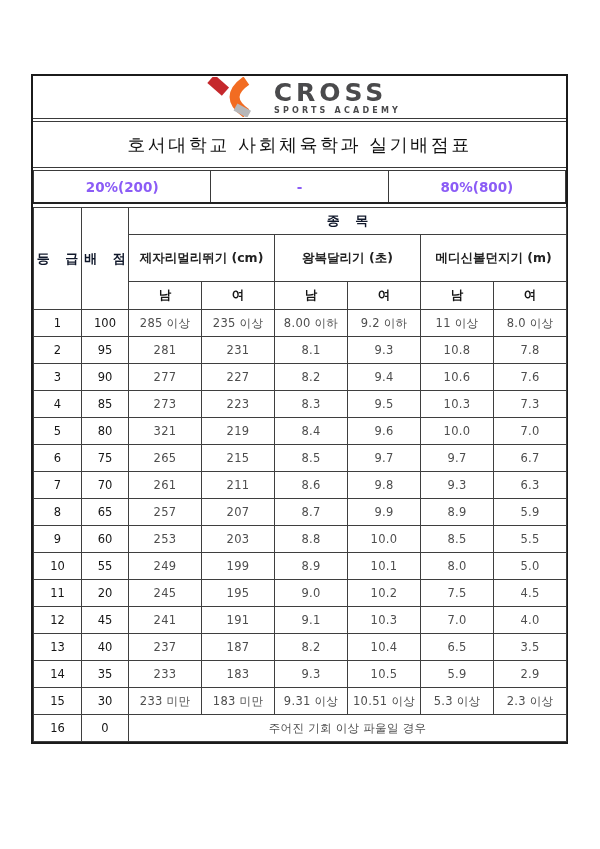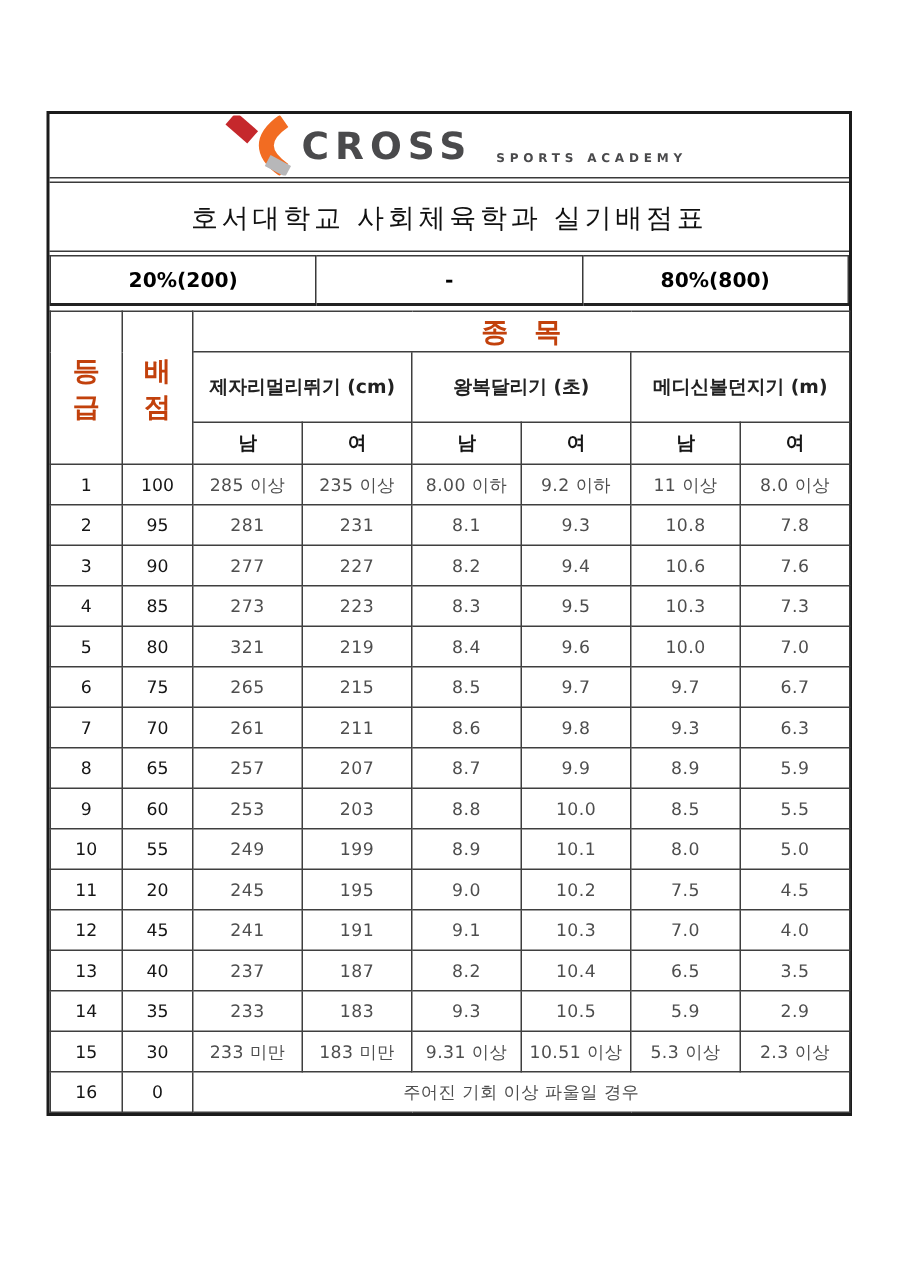--- a/index.html
+++ b/index.html
@@ -13,21 +13,21 @@
     border:2px solid #1b1b1b; background:#fff;
   }
 
   
   .logo-section {
     height:42px; border-bottom:1px solid #3a3a3a;
     display:flex; align-items:center; justify-content:center;
   }
   .logo { display:flex; align-items:center; margin-left:10px; }
   .logo-mark { width:48px; height:40px; margin-right:4px; }
-  .logo-text { display:flex; flex-direction:row; align-items:center; }
+  .logo-text { display:flex; flex-direction:column; align-items:center; }
   .brand {
     font-size:25px; font-weight:800; color:#4a4a4c; letter-spacing:4px;
     line-height:1; transform:scaleY(1.0);
   }
   .subbrand {
     font-size:8px; font-weight:700; color:#4a4a4c; letter-spacing:3.2px;
     margin-top:1px; align-self:flex-end; margin-right:2px;margin-left:16px;
   }
 
   
@@ -38,29 +38,29 @@
   }
 
   
   table { border-collapse:collapse; table-layout:fixed; width:100%; }
   .ratio-table { margin-top:2px; }
   .ratio-table td {
     border:1px solid #3a3a3a; text-align:center; vertical-align:middle;
     font-weight:700; color:#1c1c1c;
   }
   .ratio-table tr.r-label td { height:29px; font-size:13px; border-top:2px solid #222; }
-  .ratio-table tr.r-value td { height:29px; font-size:13.5px; border-bottom:2px solid #222; font-weight:600; color:#000000;margin-left:27px; }
+  .ratio-table tr.r-value td { height:29px; font-size:13.5px; border-bottom:2px solid #222; font-weight:600; color:#8b5cf6;margin-left:27px; }
 
   
   .main-table { margin-top:3px; border-top:1px solid #3a3a3a; }
   .main-table th, .main-table td {
     border:1px solid #3f3f3f; text-align:center; vertical-align:middle;
     padding:0; font-weight:normal;
   }
-  .h-group th   { height:26px; font-size:18px; font-weight:700; color:#c2410c; }
+  .h-group th   { height:26px; font-size:13px; font-weight:700; color:#0f172a; }
   .h-events th  { height:46px; font-size:12.5px; font-weight:600; color:#222; }
   .h-gender th  { height:27px; font-size:12.5px; font-weight:700; color:#161616; }
   .main-table tbody td { height:26px; font-size:11.5px; }
   .wide { word-spacing:11px; }
   .c-strong { font-weight:700; font-size:12px; color:#151515; }
   .c-val { color:#4e4e4e; letter-spacing:0.3px; }
 </style>
 </head>
 <body>
 

